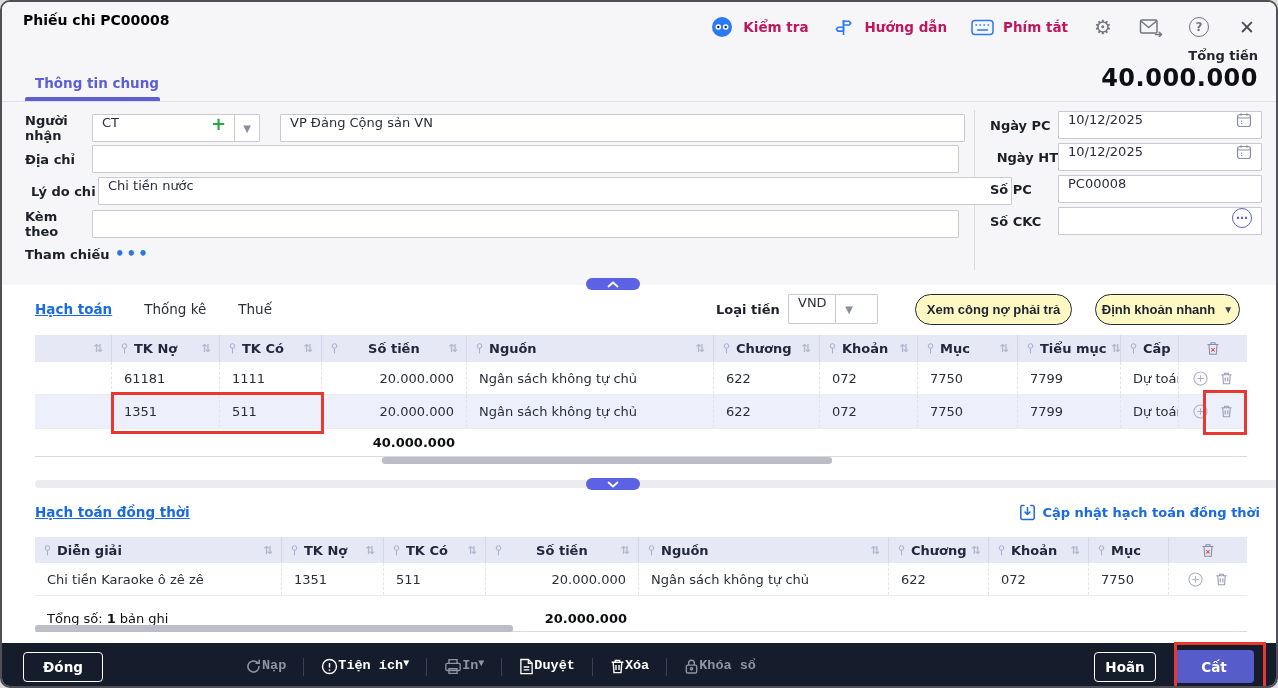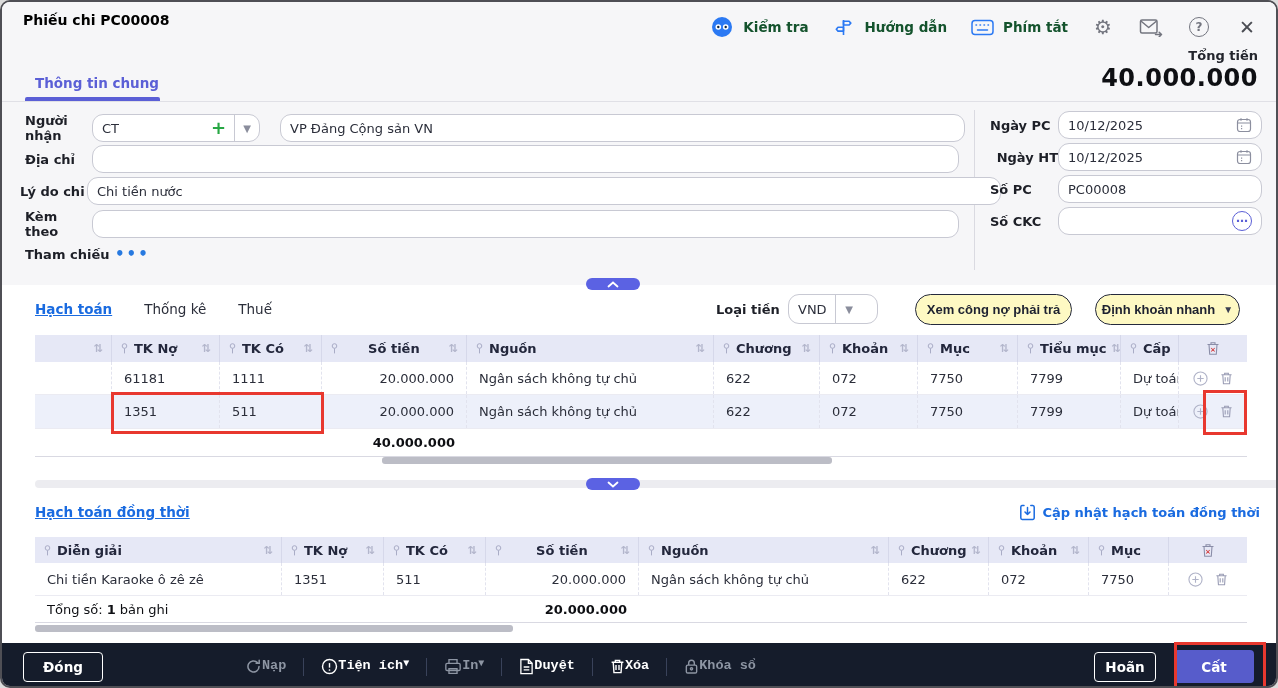--- a/index.html
+++ b/index.html
@@ -3,36 +3,36 @@
 <meta charset="utf-8">
 <style>
   * { margin:0; padding:0; box-sizing:border-box; }
   html,body { width:1278px; height:688px; font-family:"DejaVu Sans","Liberation Sans",sans-serif; font-size:13px; color:#2b2e3a; background:#dcdcdc; }
   .window { position:relative; width:1278px; height:688px; background:#fff; border:2px solid #4f4f55; border-radius:10px; overflow:hidden; }
 
   
   .hdr { position:absolute; left:0; top:0; width:100%; height:100px; background:#f6f6f8; border-bottom:1px solid #e0e0e6; }
   .title { position:absolute; left:21px; top:10px; font-size:14px; font-weight:bold; color:#000000; }
   .hdr-actions { position:absolute; right:16px; top:12px; display:flex; align-items:center; gap:22px; }
-  .hdr-act { display:flex; align-items:center; gap:8px; font-weight:bold; color:#14532d; cursor:pointer; font-size:13.5px;}
+  .hdr-act { display:flex; align-items:center; gap:8px; font-weight:bold; color:#be185d; cursor:pointer; font-size:13.5px;}
   .icon-btn { display:flex; align-items:center; justify-content:center; width:26px; height:26px; cursor:pointer; }
   .gear-glyph { font-size:20px; color:#73757f; line-height:1; }
   .help-circle { width:20px; height:20px; border:1.6px solid #73757f; border-radius:50%; color:#73757f; font-weight:bold; font-size:12px; display:flex; align-items:center; justify-content:center; }
   .close-glyph { font-size:19px; color:#4a4c53; line-height:1; }
   .total-label { position:absolute; right:18px; top:46px; font-weight:bold; color:#23252d; }
   .total-value { position:absolute; right:18px; top:62px; font-size:24px; font-weight:bold; color:#0e0f13; letter-spacing:.5px;}
   .main-tab { position:absolute; left:33px; top:73px; font-weight:bold; color:#5b5fd6; font-size:13.5px;}
   .tab-underline { position:absolute; left:23px; top:95px; width:135px; height:4px; background:#5b5fd6; border-radius:2px 2px 0 0;}
 
   
   .form { position:absolute; left:0; top:100px; width:100%; height:183px; background:#f6f6f8; }
   .form-vdiv { position:absolute; left:972px; top:8px; height:160px; width:1px; background:#dadae1; }
   .frow { position:absolute; display:flex; align-items:center; }
   .flabel { font-weight:bold; color:#1d1f27; }
-  .inp { height:28px; background:#fff; border:1px solid #c8c9d3; border-radius:11px; display:flex; align-items:center; padding:0 9px; color:#2b2e3a; }
+  .inp { height:28px; background:#fff; border:1px solid #c8c9d3; border-radius:1px; display:flex; padding:0 9px; color:#2b2e3a; }
   .combo { position:relative; }
   .combo .plus { color:#27a744; font-size:18px; font-weight:bold; margin-left:auto; line-height:1; }
   .combo .caret-seg { border-left:1px solid #c8c9d3; height:100%; width:25px; display:flex; align-items:center; justify-content:center; margin-left:8px; margin-right:-9px; color:#8a8d9c; font-size:10px;}
   .dots { color:#2779e0; font-size:15px; font-weight:bold; letter-spacing:2px; cursor:pointer;}
   .cal-ic { margin-left:auto; display:flex; }
   .ckc-more { margin-left:auto; width:20px; height:20px; border:1.4px solid #5b5fd6; border-radius:50%; color:#5b5fd6; display:flex; align-items:center; justify-content:center; font-size:12px; font-weight:bold; cursor:pointer;}
 
   
   .pill { position:absolute; left:584px; width:54px; height:12px; background:#5b62e3; border-radius:7px; display:flex; align-items:center; justify-content:center; cursor:pointer; }
   .band { position:absolute; left:33px; width:1245px; height:8px; background:#ececf0; border-radius:4px; }
@@ -167,21 +167,21 @@
       </div>
     </div>
 
     <div class="frow" style="left:23px; top:43px;">
       <span class="flabel" style="width:67px;">Địa chỉ</span>
       <div class="inp" style="width:867px;">
         <span></span>
       </div>
     </div>
 
-    <div class="frow" style="left:18px; top:75px;">
+    <div class="frow" style="left:29px; top:75px;">
       <span class="flabel" style="width:67px;">Lý do chi</span>
       <div class="inp" style="width:914px;">
         <span>Chi tiền nước</span>
       </div>
     </div>
 
     <div class="frow" style="left:23px; top:107px;">
       <span class="flabel" style="width:67px;">Kèm theo</span>
       <div class="inp" style="width:867px;">
         <span></span>
@@ -551,21 +551,21 @@
             </svg>
           </span>
         <span class="ic">
             <svg width="13" height="15" viewBox="0 0 14 15" fill="none" stroke="#9a9db5" stroke-width="1.2">
               <path d="M1.5 3.5h11M5 3.5V1.8h4v1.7M3 3.5l.7 9.7h6.6l.7-9.7M5.6 6.2v4.6M8.4 6.2v4.6"></path>
             </svg>
           </span>
       </div>
     </div>
 
-    <div class="grid2 totrow" style="height:27px;">
+    <div class="grid2 totrow" style="height:27px;margin-top:9px;">
       <div class="tc" style="font-weight:normal; gap:4px;">
         <span>Tổng số:</span>
         <b>1</b>
         <span>bản ghi</span>
       </div>
       <div class="tc"></div>
         <div class="tc"></div>
       <div class="tc right">20.000.000</div>
       <div class="tc"></div>
         <div class="tc"></div>

